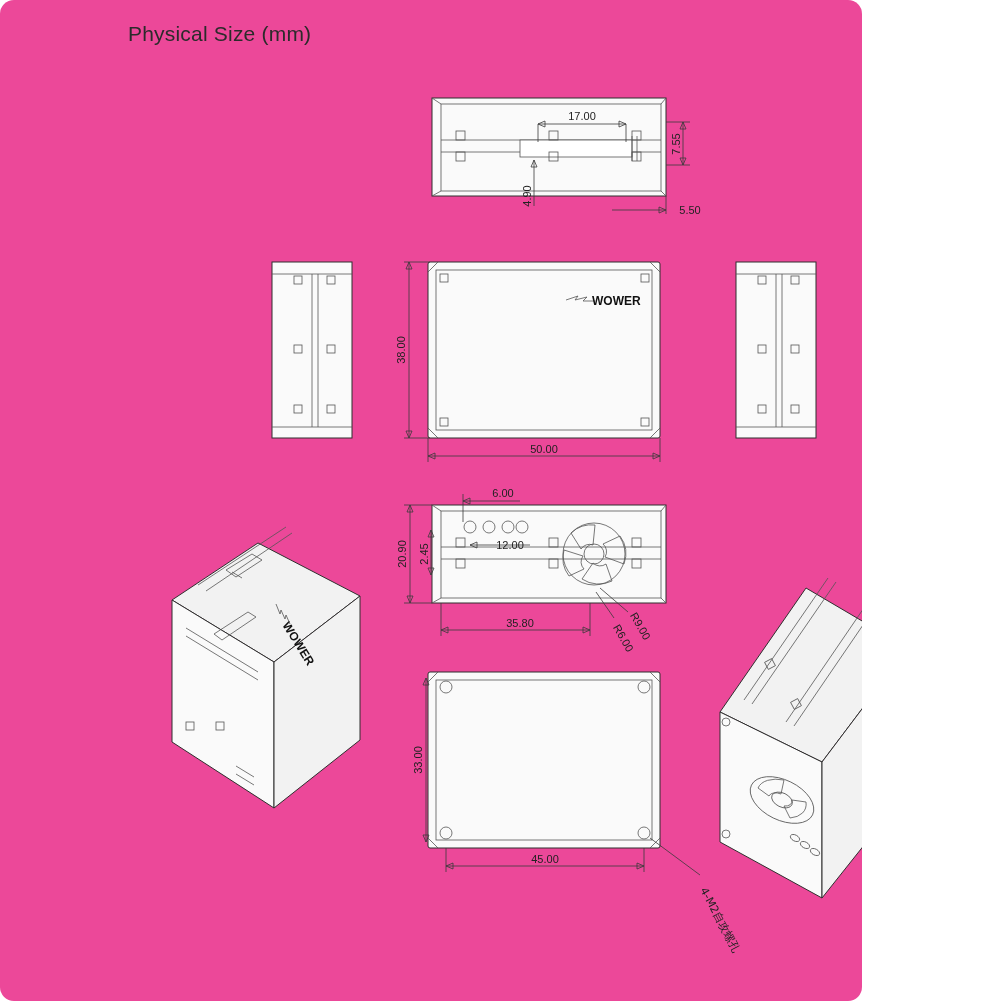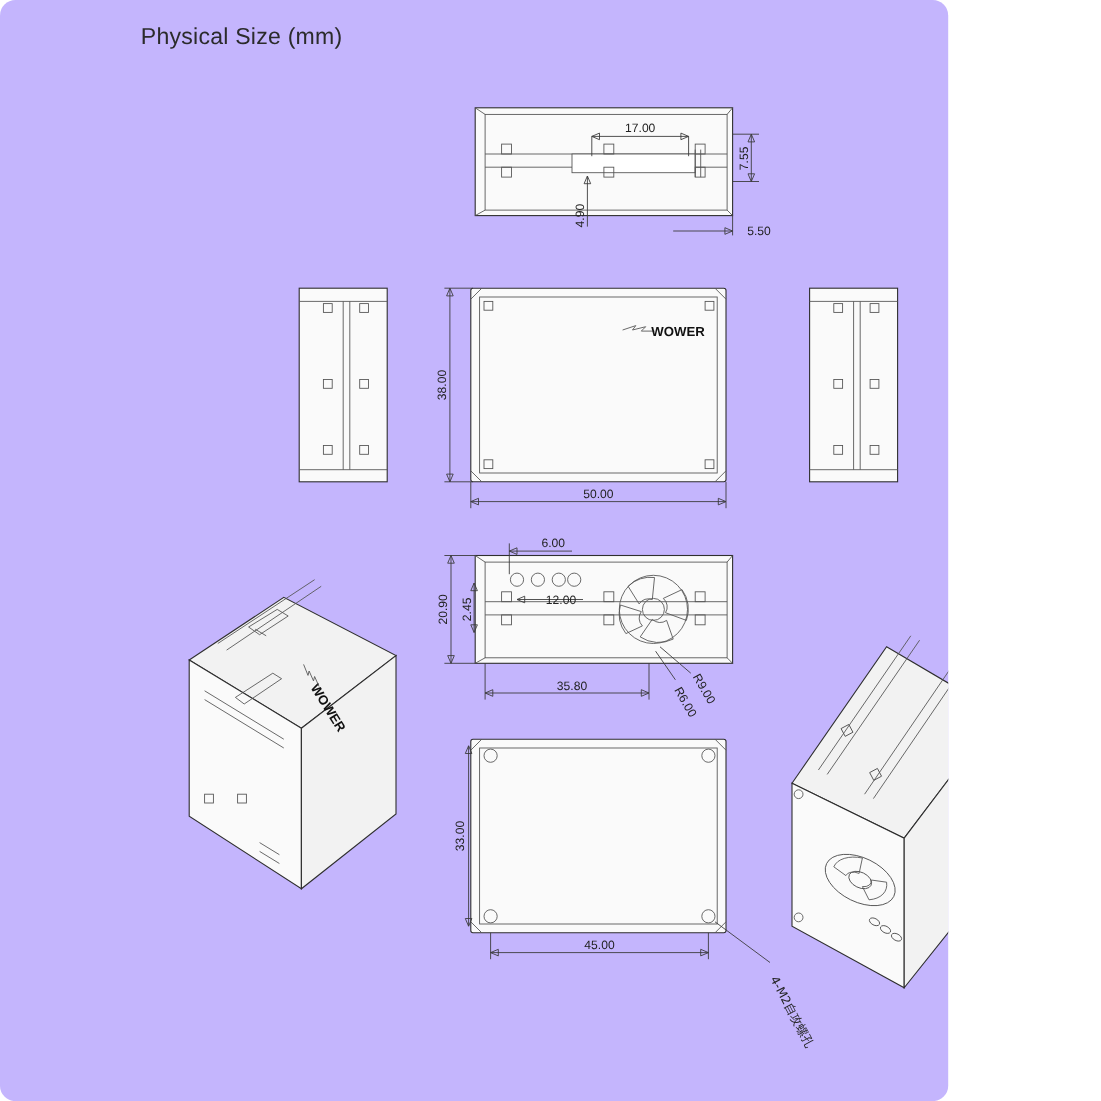--- a/index.html
+++ b/index.html
@@ -8,21 +8,21 @@
     background: #ffffff;
   }
   body {
     font-family: "Liberation Sans", sans-serif;
     color: #1a1a1a;
   }
   #sheet {
     position: relative;
     width: 862px;
     height: 1001px;
-    background: #c4b5fd;
+    background: #ec4899;
     overflow: hidden;
     border-radius: 14px;
   }
   #title {
     position: absolute;
     left: 128px;
     top: 22px;
     font-size: 21px;
     color: #2b2b2b;
     letter-spacing: 0.2px;

